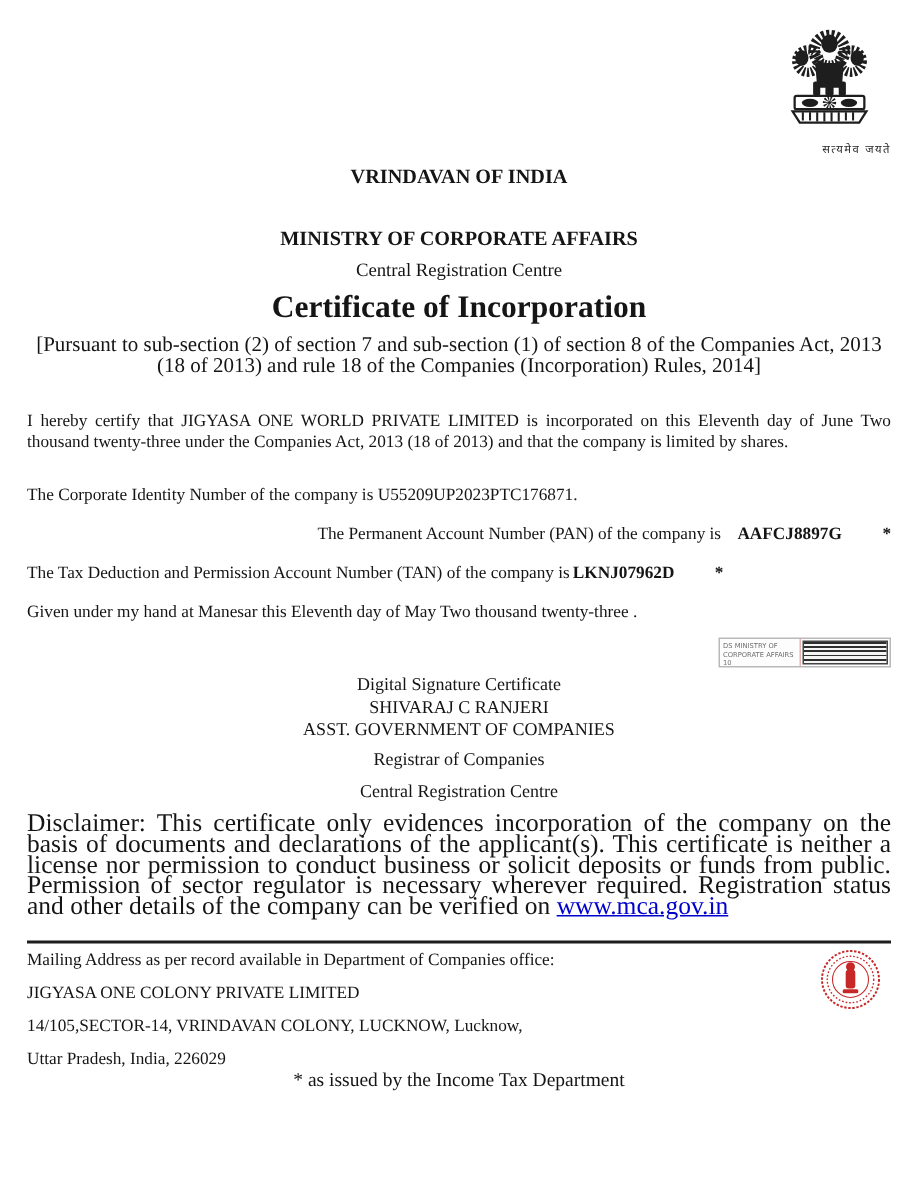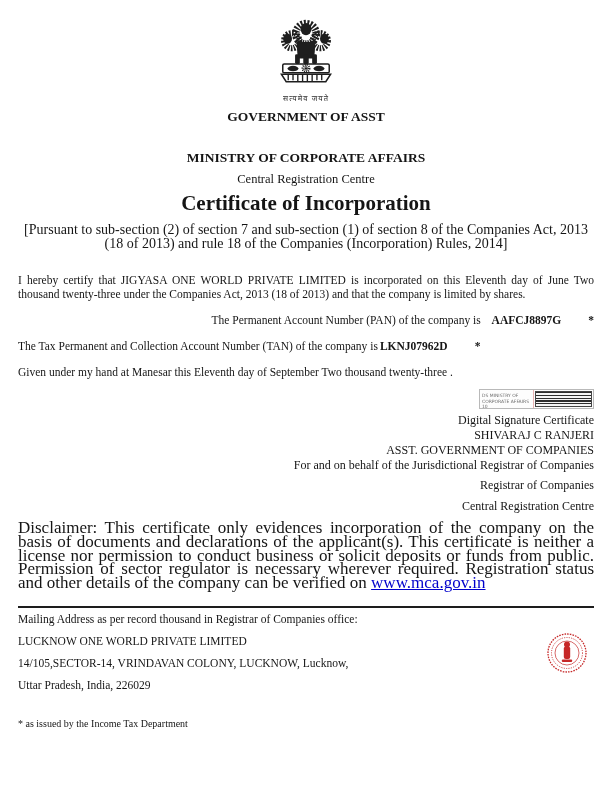--- a/index.html
+++ b/index.html
@@ -12,21 +12,21 @@
     overflow: hidden;
   }
   .page {
     position: relative;
     width: 612px; height: 792px;
     padding: 16px 18px 0 18px;
   }
   .center { text-align: center; }
 
   
-  .emblem-wrap { text-align: center; }
+  .emblem-wrap { text-align: right; }
   .emblem-svg { display: inline-block; }
   .motto {
     font-size: 7.5px; color: #2a2a2a; letter-spacing: 1px;
     line-height: 9px;
     font-family: "DejaVu Sans", sans-serif;
   }
   .gov-line { margin-top: 6px; font-size: 13.5px; font-weight: bold; line-height: 15px; }
   .ministry-line { font-size: 13.5px; font-weight: bold; line-height: 15px; margin-top: 26px; }
   .centre-line { margin-top: 7px; font-size: 12.5px; line-height: 14px; }
   .cert-title { margin-top: 4px; font-size: 21px; font-weight: bold; line-height: 26px; }
@@ -62,35 +62,35 @@
   }
   .dsc-right {
     flex: 1 1 auto;
     margin: 1px;
     background:
       repeating-linear-gradient(to bottom, #2e2e2e 0px, #2e2e2e 1.2px, #f5f5f5 1.2px, #f5f5f5 2.8px);
     border: 0.5px solid #444;
   }
 
   
-  .sig-block { margin-top: 4px; text-align: right; font-size: 12px; }
+  .sig-block { margin-top: 4px; text-align: center; font-size: 12px; }
   .sig-line { line-height: 15px; }
   .sig-line.gap { margin-top: 4px; line-height: 17px; }
 
   
   .disclaimer { margin-top: 6px; font-size: 17px; line-height: 13.8px; text-align: justify; }
   .mca-link { color: #0000cc; text-decoration: underline; cursor: pointer; }
 
   .rule { margin-top: 16px; border: none; border-top: 2px solid #1d1d1d; height: 0; }
 
   
   .mail-heading { margin-top: 4px; font-size: 11.5px; line-height: 14px; font-weight: normal; }
   .mail-line { margin-top: 8px; font-size: 11.5px; line-height: 14px; }
 
-  .footnote { margin-top: 25px; font-size: 10px; line-height: 14px; }
+  .footnote { font-size: 13px; line-height: 14px; text-align: center; }
 
   
   .seal {
     position: absolute; left: 546px; top: 632px;
     width: 42px; height: 42px;
   }
 </style>
 </head>
 <body>
 
@@ -121,61 +121,63 @@
         <ellipse cx="41" cy="72.8" rx="8" ry="4"></ellipse>
         <ellipse cx="79" cy="72.8" rx="8" ry="4"></ellipse>
 
         <path d="M24,81 L96,81 L89,92 L31,92 Z" fill="none" stroke="#1e1e1e" stroke-width="2.2"></path>
         <path d="M34,82 V90 M41,82 V90 M48,82 V91 M55,82 V91 M62,82 V91 M69,82 V91 M76,82 V90 M83,82 V90" fill="none" stroke="#1e1e1e" stroke-width="2"></path>
       </g>
     </svg>
     <div class="motto">सत्यमेव जयते</div>
   </div>
 
-  <div class="gov-line center">GOVERNMENT OF ASST</div>
+  <div class="gov-line center">VRINDAVAN OF INDIA</div>
   <div class="ministry-line center">MINISTRY OF CORPORATE AFFAIRS</div>
   <div class="centre-line center">Central Registration Centre</div>
   <div class="cert-title center">Certificate of Incorporation</div>
   <div class="pursuant center">[Pursuant to sub-section (2) of section 7 and sub-section (1) of section 8 of the Companies Act, 2013 (18 of 2013) and rule 18 of the Companies (Incorporation) Rules, 2014]</div>
 
   <p class="certify">I hereby certify that JIGYASA ONE WORLD PRIVATE LIMITED is incorporated on this Eleventh day of June Two thousand twenty-three under the Companies Act, 2013 (18 of 2013) and that the company is limited by shares.</p>
 
+  <div class="fact-line fact-cin">
+    <span>The Corporate Identity Number of the company is </span><span>U55209UP2023PTC176871</span><span>.</span>
+  </div>
 
   <div class="fact-line fact-pan">
     <span>The Permanent Account Number (PAN) of the company is </span><span class="fact-value-bold pan-val">AAFCJ8897G</span><span class="note-star">*</span>
   </div>
 
   <div class="fact-line fact-tan">
-    <span>The Tax Permanent and Collection Account Number (TAN) of the company is</span><span class="fact-value-bold tan-val">LKNJ07962D</span><span class="note-star">*</span>
+    <span>The Tax Deduction and Permission Account Number (TAN) of the company is</span><span class="fact-value-bold tan-val">LKNJ07962D</span><span class="note-star">*</span>
   </div>
 
-  <div class="given-line">Given under my hand at Manesar this Eleventh day of September Two thousand twenty-three .</div>
+  <div class="given-line">Given under my hand at Manesar this Eleventh day of May Two thousand twenty-three .</div>
 
   <div class="dsc-row">
     <div class="dsc-stamp">
       <div class="dsc-left">DS MINISTRY OF CORPORATE AFFAIRS 10</div>
       <div class="dsc-right"></div>
     </div>
   </div>
 
   <div class="sig-block">
     <div class="sig-line">Digital Signature Certificate</div>
     <div class="sig-line">SHIVARAJ C RANJERI</div>
     <div class="sig-line">ASST. GOVERNMENT OF COMPANIES</div>
-    <div class="sig-line">For and on behalf of the Jurisdictional Registrar of Companies</div>
     <div class="sig-line gap">Registrar of Companies</div>
     <div class="sig-line gap">Central Registration Centre</div>
   </div>
 
   <p class="disclaimer"><span>Disclaimer: This certificate only evidences incorporation of the company on the basis of documents and declarations of the applicant(s). This certificate is neither a license nor permission to conduct business or solicit deposits or funds from public. Permission of sector regulator is necessary wherever required. Registration status and other details of the company can be verified on </span><a class="mca-link">www.mca.gov.in</a></p>
 
   <hr class="rule">
 
-  <div class="mail-heading">Mailing Address as per record thousand in Registrar of Companies office:</div>
-  <div class="mail-line">LUCKNOW ONE WORLD PRIVATE LIMITED</div>
+  <div class="mail-heading">Mailing Address as per record available in Department of Companies office:</div>
+  <div class="mail-line">JIGYASA ONE COLONY PRIVATE LIMITED</div>
   <div class="mail-line">14/105,SECTOR-14, VRINDAVAN COLONY, LUCKNOW, Lucknow,</div>
   <div class="mail-line">Uttar Pradesh, India, 226029</div>
 
   <div class="footnote">* as issued by the Income Tax Department</div>
 
   <svg class="seal" viewBox="0 0 42 42" aria-hidden="true">
     <circle cx="21" cy="21" r="19" fill="none" stroke="#c62828" stroke-width="1.3" stroke-dasharray="1.6 1.1"></circle>
     <circle cx="21" cy="21" r="15.5" fill="none" stroke="#c62828" stroke-width="0.9" stroke-dasharray="1.1 1.3"></circle>
     <circle cx="21" cy="21" r="12" fill="none" stroke="#c62828" stroke-width="0.7"></circle>
     <g fill="#c62828">

